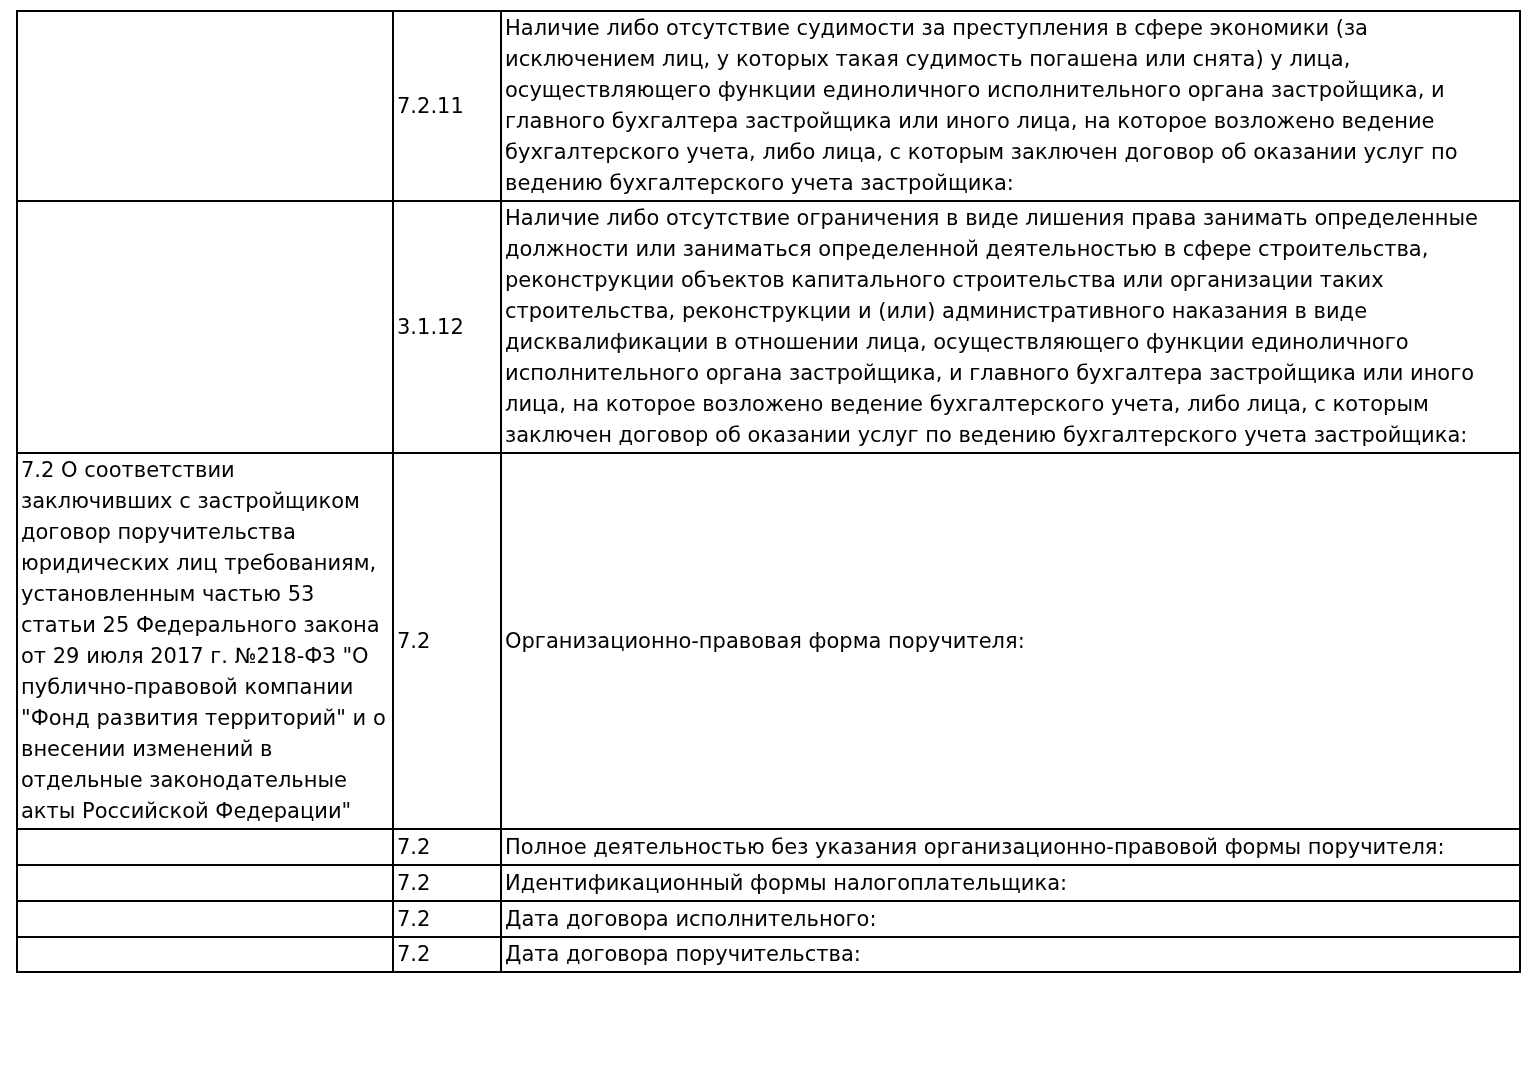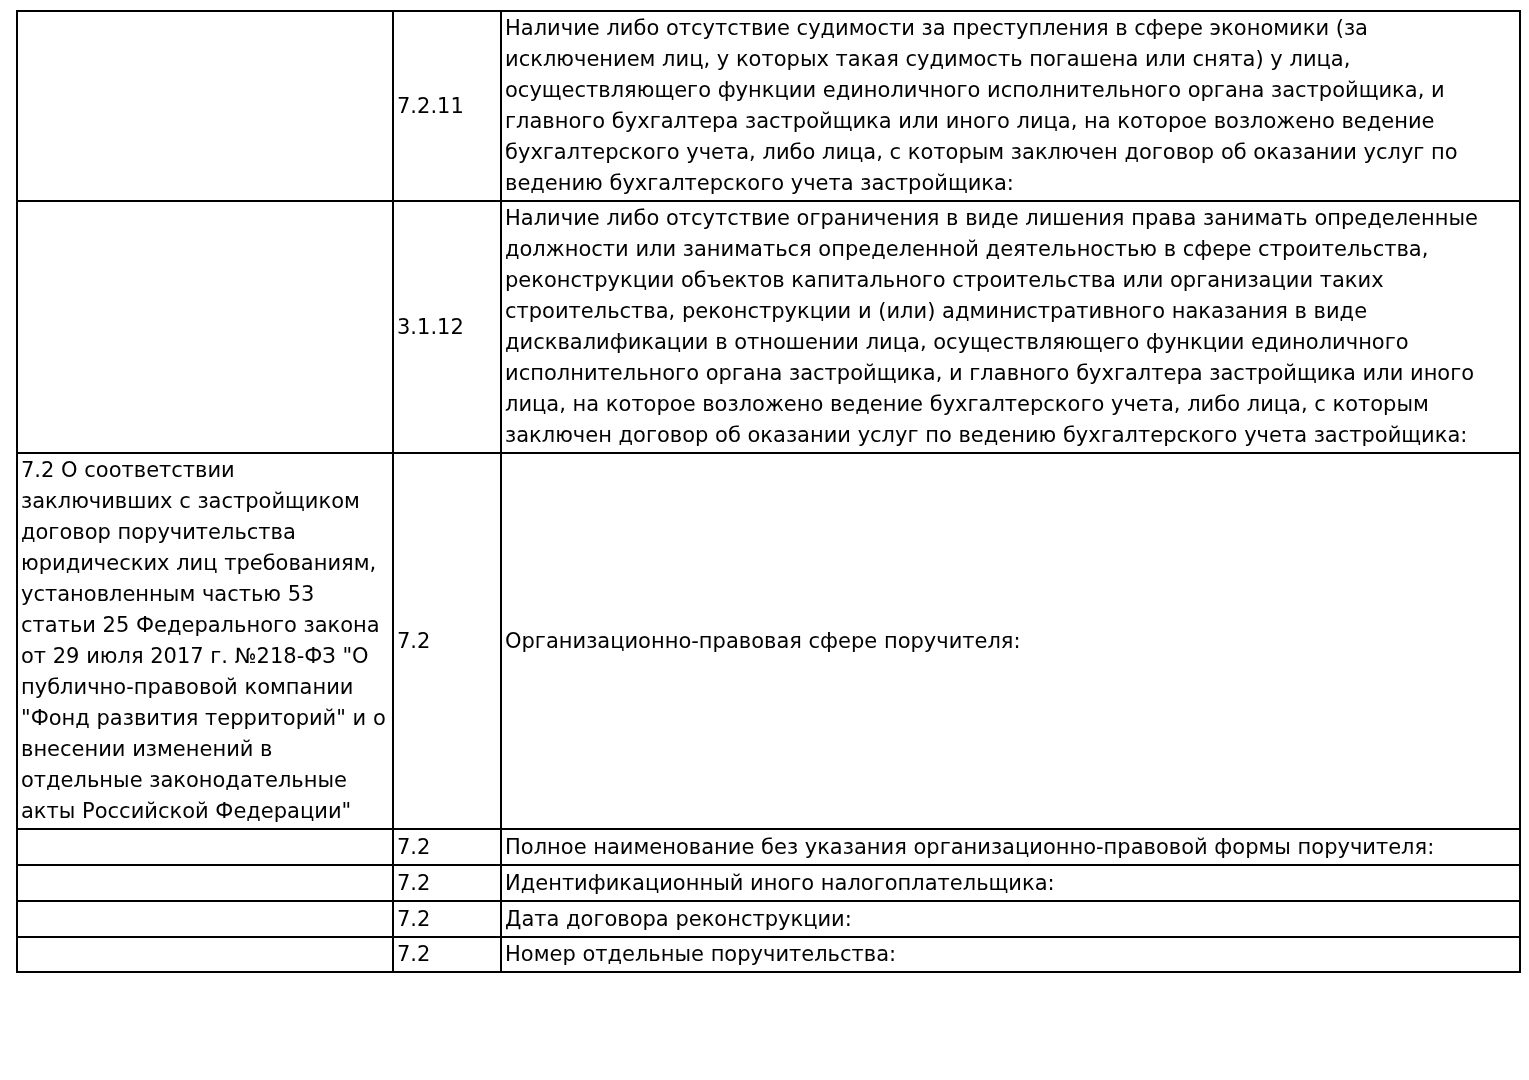--- a/index.html
+++ b/index.html
@@ -64,37 +64,37 @@
         <td class="req">Наличие либо отсутствие судимости за преступления в сфере экономики (за исключением лиц, у которых такая судимость погашена или снята) у лица, осуществляющего функции единоличного исполнительного органа застройщика, и главного бухгалтера застройщика или иного лица, на которое возложено ведение бухгалтерского учета, либо лица, с которым заключен договор об оказании услуг по ведению бухгалтерского учета застройщика:</td>
       </tr>
       <tr class="r2">
         <td class="section"></td>
         <td class="code">3.1.12</td>
         <td class="req">Наличие либо отсутствие ограничения в виде лишения права занимать определенные должности или заниматься определенной деятельностью в сфере строительства, реконструкции объектов капитального строительства или организации таких строительства, реконструкции и (или) административного наказания в виде дисквалификации в отношении лица, осуществляющего функции единоличного исполнительного органа застройщика, и главного бухгалтера застройщика или иного лица, на которое возложено ведение бухгалтерского учета, либо лица, с которым заключен договор об оказании услуг по ведению бухгалтерского учета застройщика:</td>
       </tr>
       <tr class="r3">
         <td class="section">7.2 О соответствии заключивших с застройщиком договор поручительства юридических лиц требованиям, установленным частью 53 статьи 25 Федерального закона от 29 июля 2017 г. №218-ФЗ "О публично-правовой компании "Фонд развития территорий" и о внесении изменений в отдельные законодательные акты Российской Федерации"</td>
         <td class="code">7.2</td>
-        <td class="req">Организационно-правовая сфере поручителя:</td>
+        <td class="req">Организационно-правовая форма поручителя:</td>
       </tr>
       <tr class="r4">
         <td class="section"></td>
         <td class="code">7.2</td>
-        <td class="req">Полное наименование без указания организационно-правовой формы поручителя:</td>
+        <td class="req">Полное деятельностью без указания организационно-правовой формы поручителя:</td>
       </tr>
       <tr class="r5">
         <td class="section"></td>
         <td class="code">7.2</td>
-        <td class="req">Идентификационный иного налогоплательщика:</td>
+        <td class="req">Идентификационный формы налогоплательщика:</td>
       </tr>
       <tr class="r6">
         <td class="section"></td>
         <td class="code">7.2</td>
-        <td class="req">Дата договора реконструкции:</td>
+        <td class="req">Дата договора исполнительного:</td>
       </tr>
       <tr class="r7">
         <td class="section"></td>
         <td class="code">7.2</td>
-        <td class="req">Номер отдельные поручительства:</td>
+        <td class="req">Дата договора поручительства:</td>
       </tr>
     </tbody>
   </table>
 </div>
 
 </body></html>

